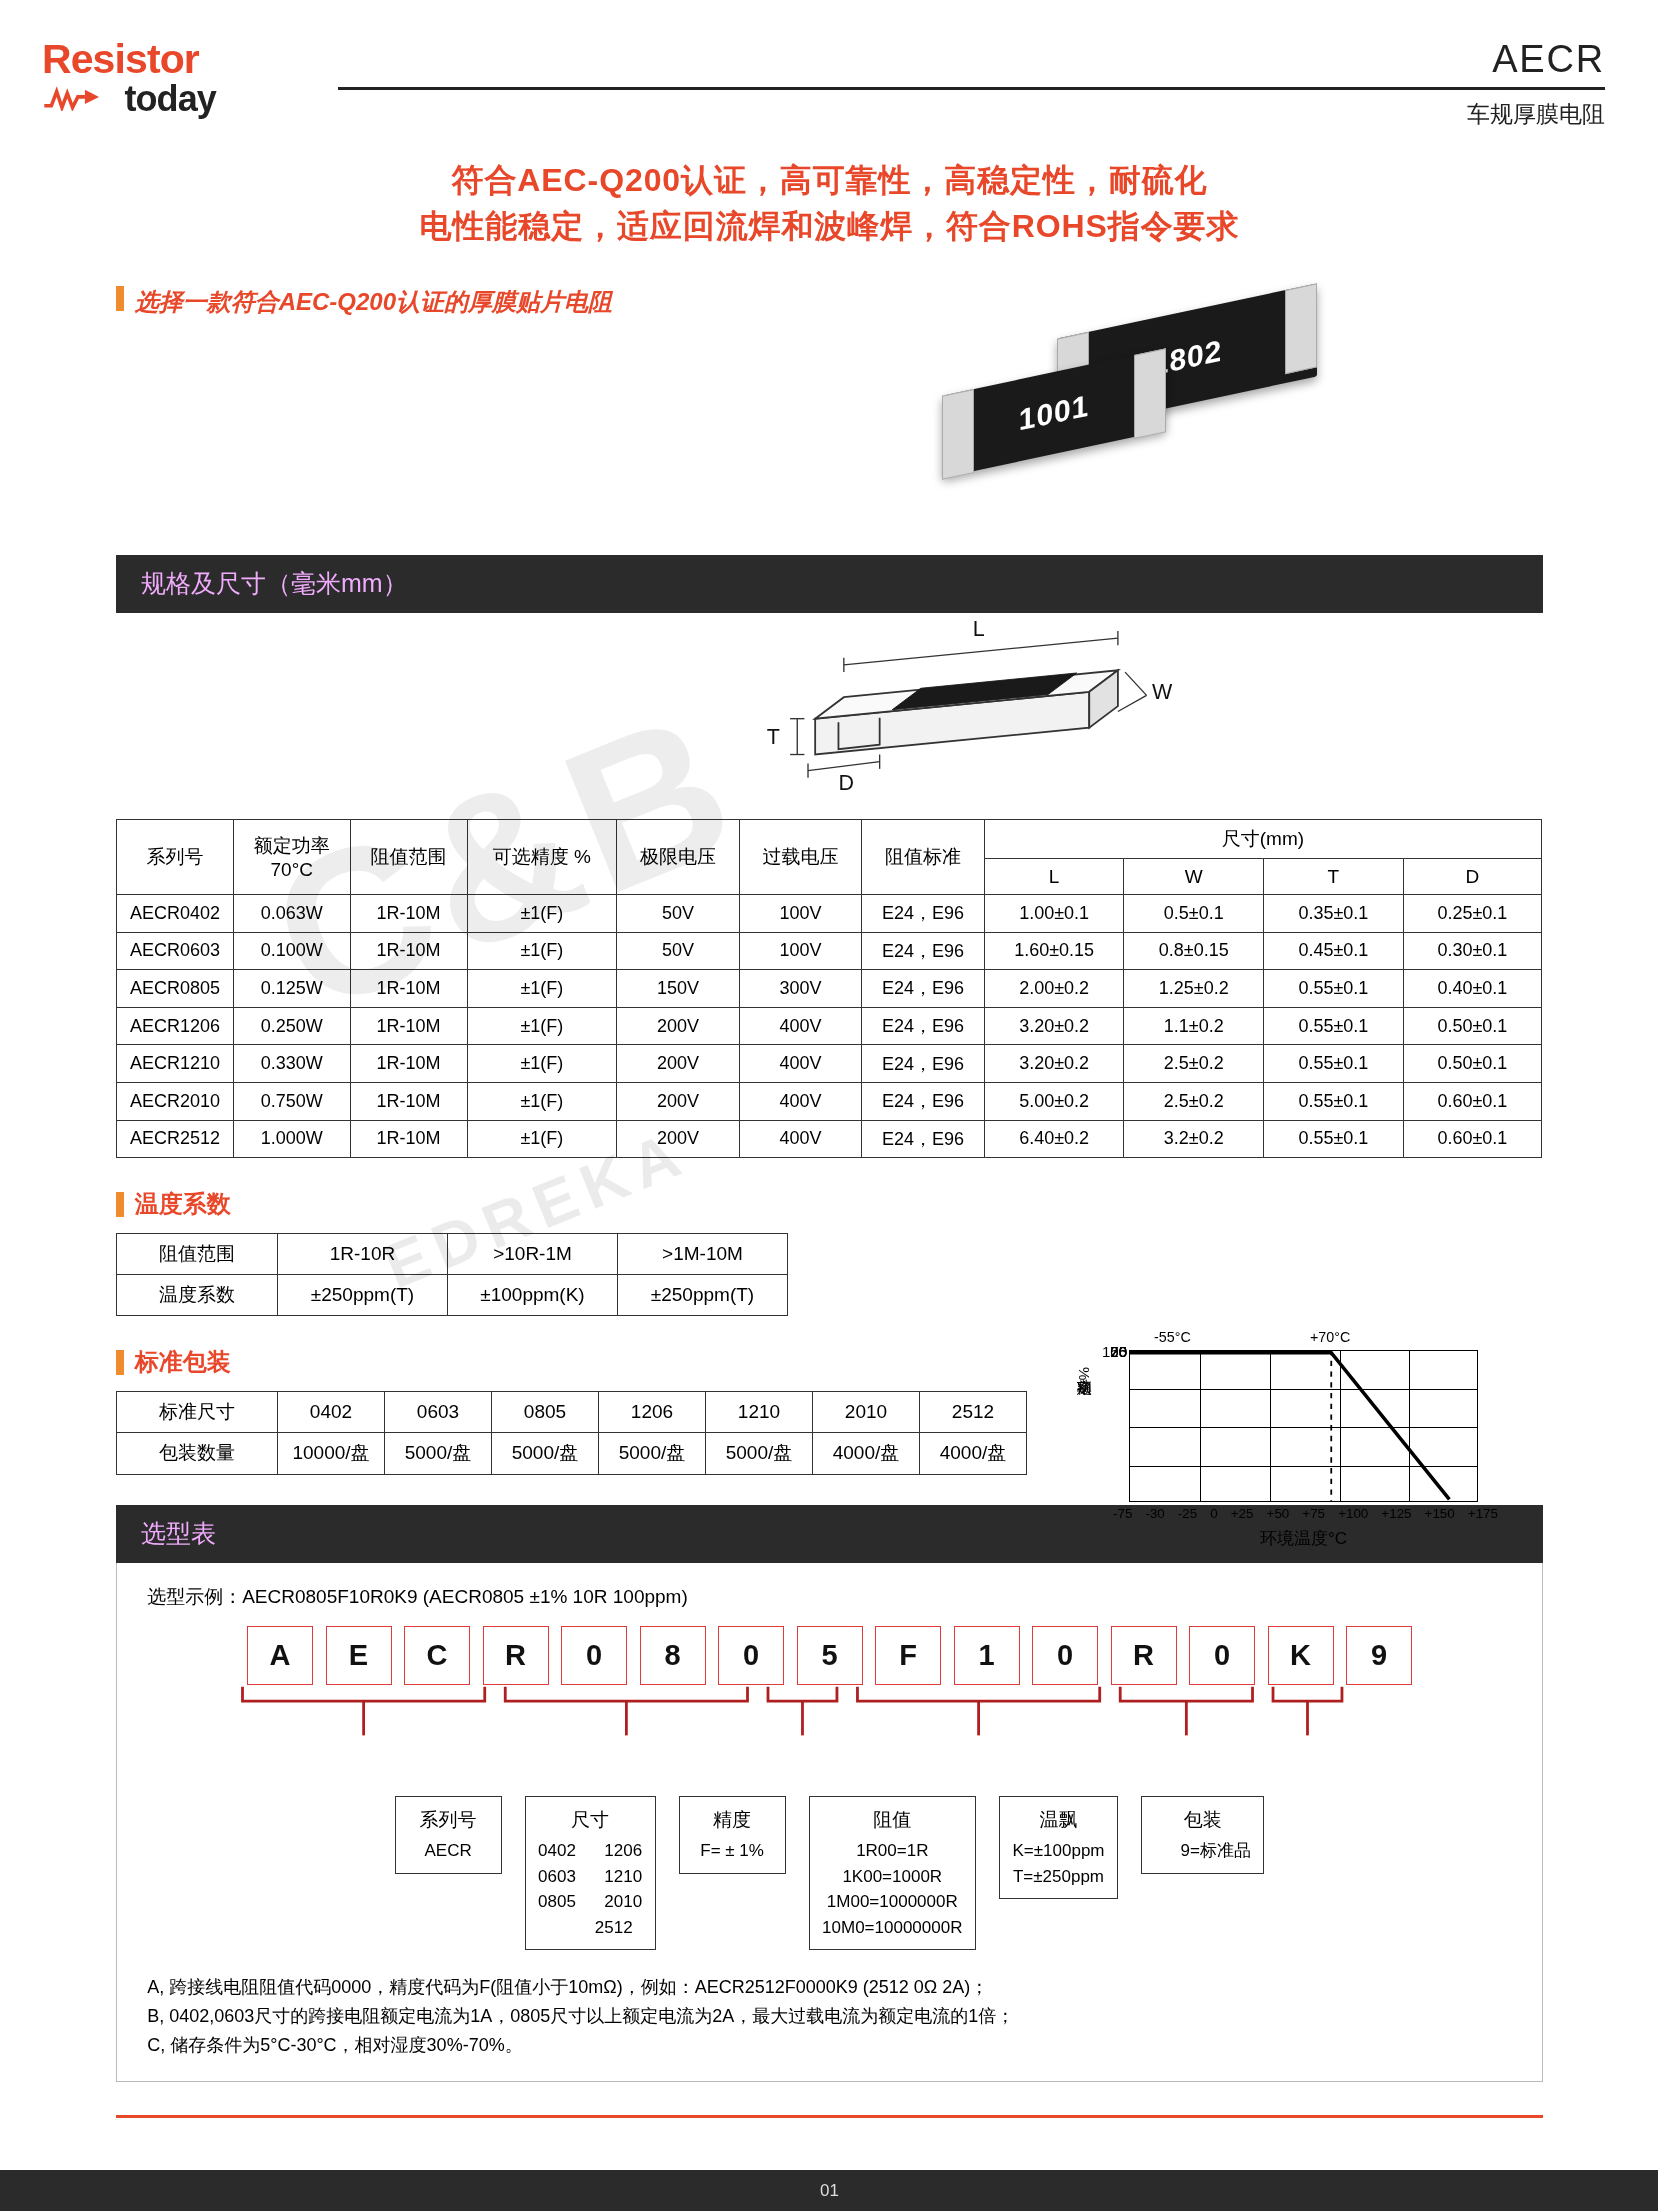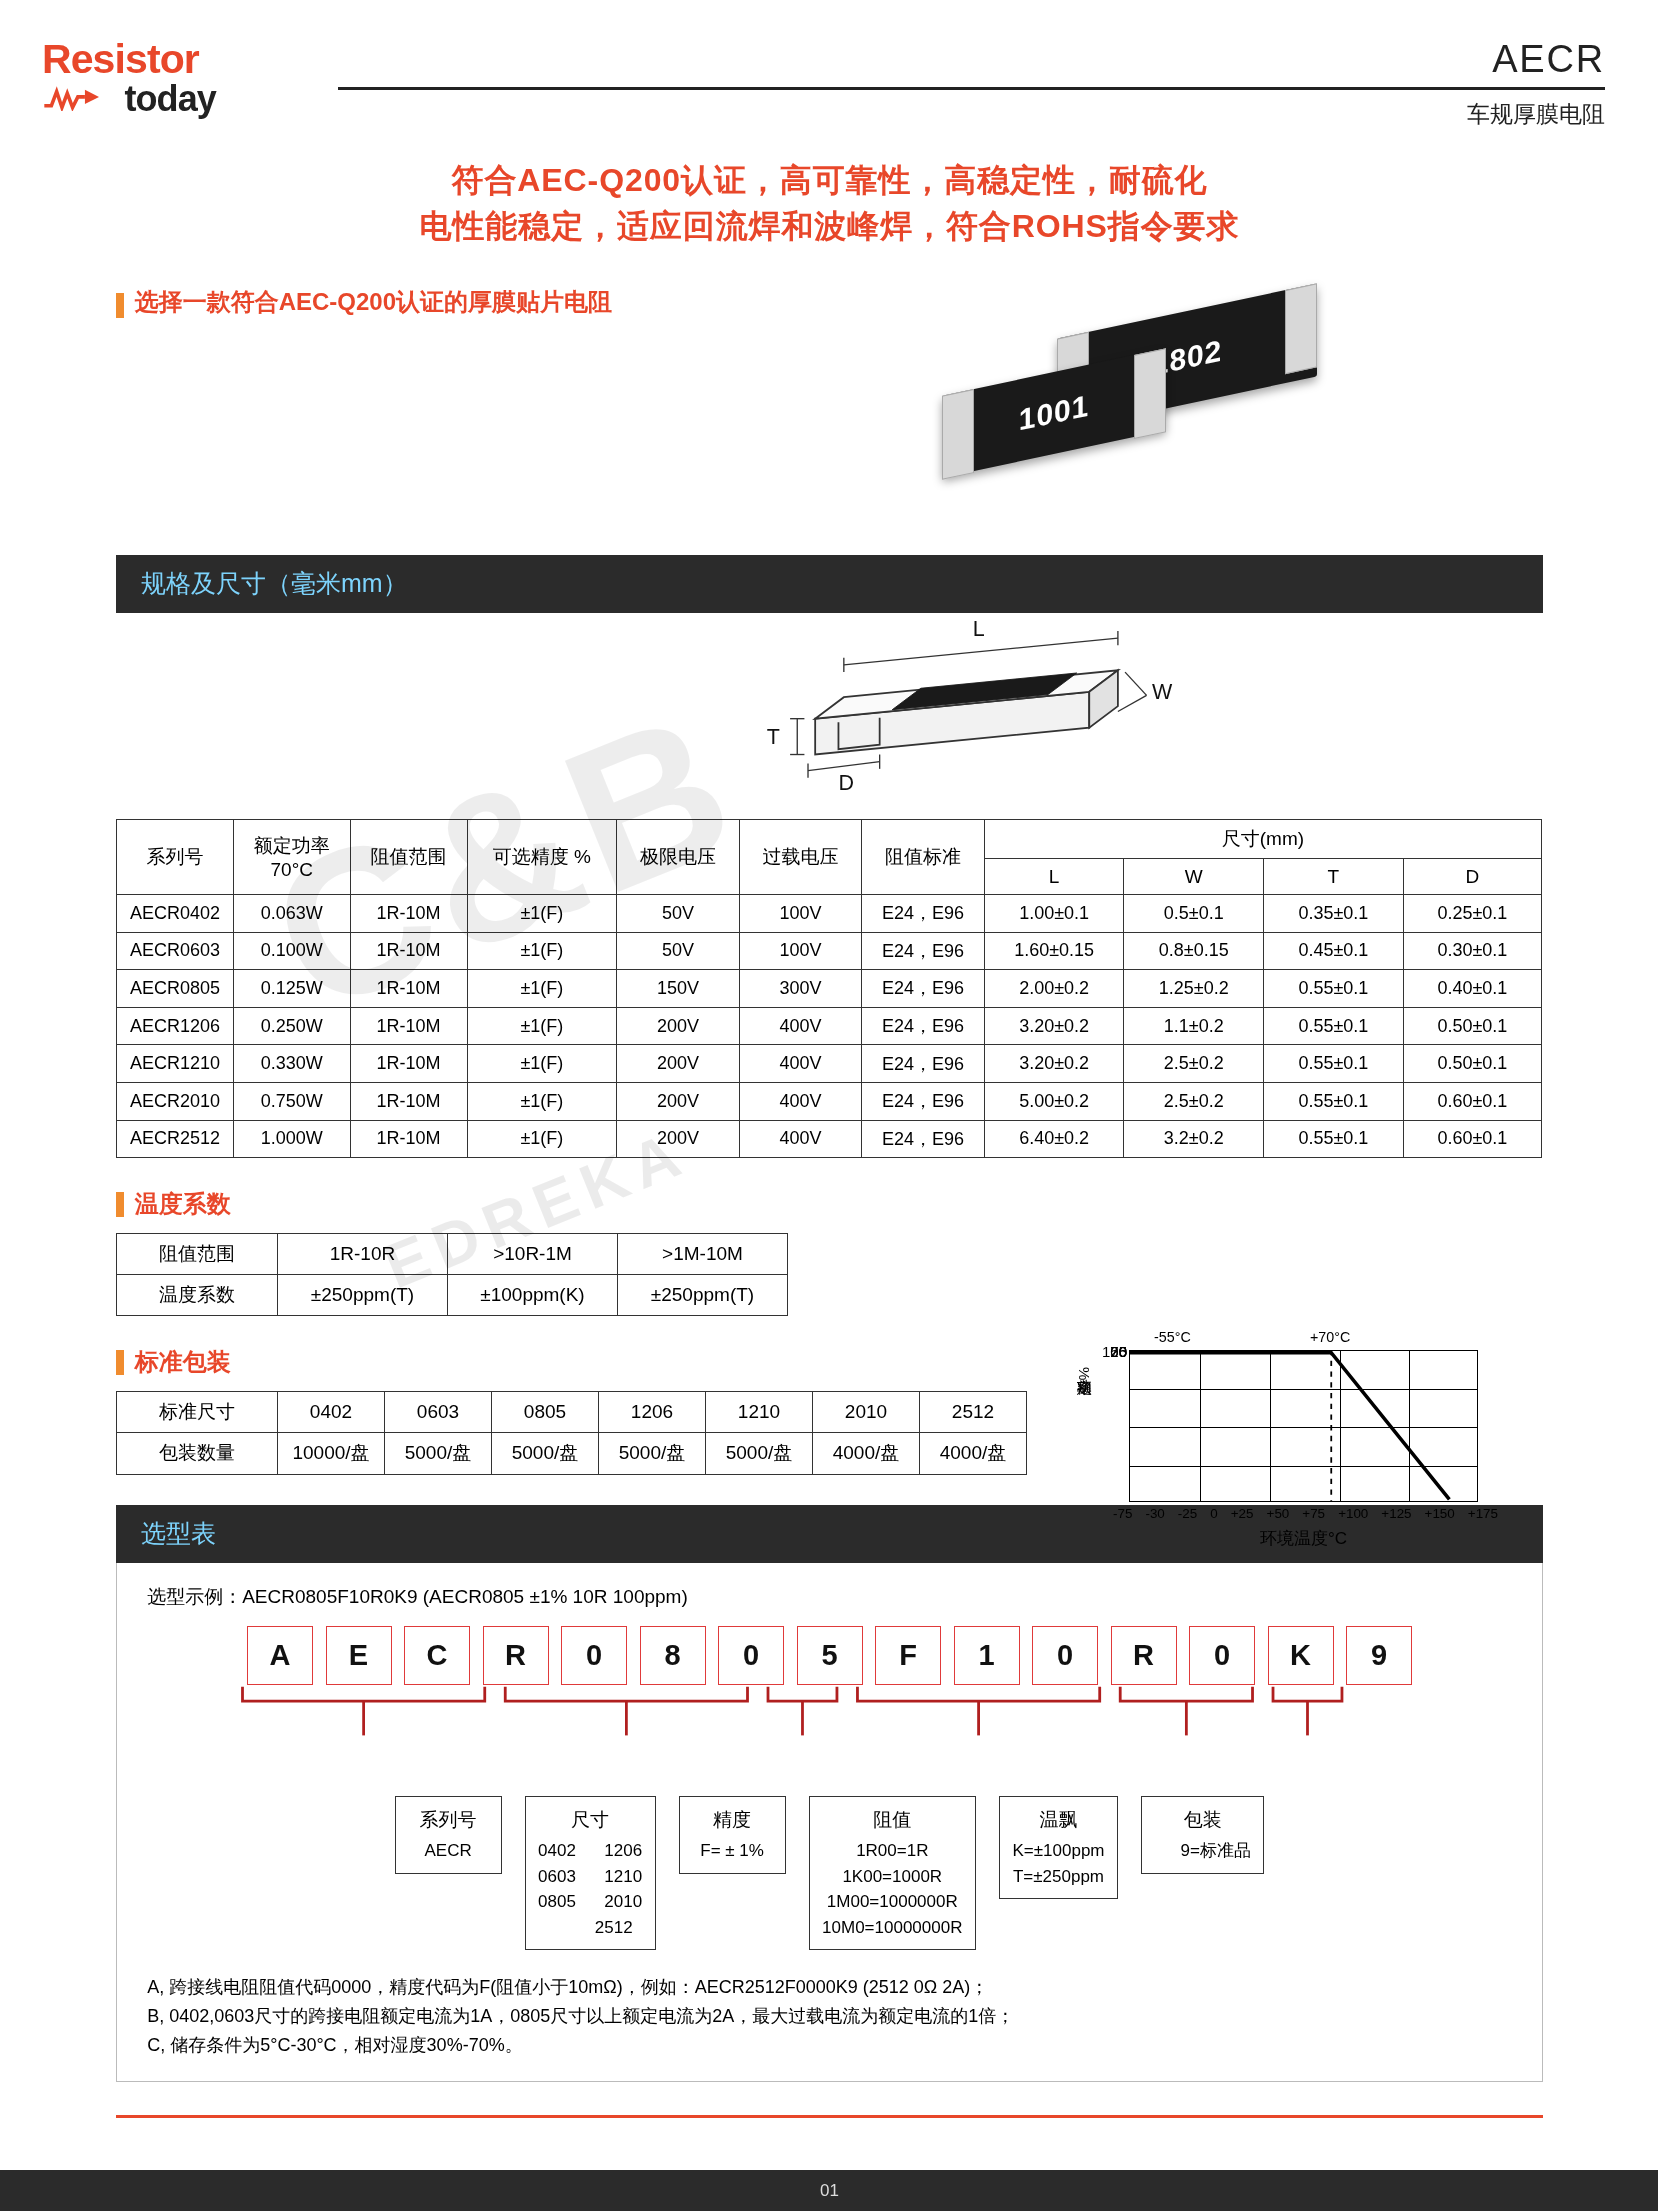--- a/index.html
+++ b/index.html
@@ -25,41 +25,41 @@
   .header-rule { height:3.6px; background:#222; margin:9px 0 9px 0; }
   .header-sub { text-align:right; font-size:23px; color:#222; }
 
   
   .banner { text-align:center; margin-top:23px; }
   .banner div { font-size:32px; font-weight:bold; color:#e8472a; line-height:1.45; letter-spacing:0.9px; }
 
   
   .intro { display:flex; margin:36px 116px 0 116px; }
   .intro-left { width:56%; }
-  .sec-head { display:flex; align-items:flex-end; margin-bottom:14.3px; }
+  .sec-head { display:flex; align-items:flex-start; margin-bottom:14.3px;font-style:italic; }
   .sec-bar { width:8px; height:25px; background:#f08c2e; margin-right:10.7px; }
   .sec-title { font-size:24px; font-weight:bold; color:#e8472a; }
   .intro-p { font-size:21.5px; line-height:1.72; color:#111; text-align:justify; }
   .intro-right { flex:1; position:relative; }
 
   
   .chips { position:relative; width:100%; height:233px; margin-top:9px; }
   .chip { position:absolute; transform:skewY(-12deg) skewX(0deg); }
   .chip-body { position:relative; width:224px; height:82px; background:#1a1a1a; border-radius:2.7px;
                box-shadow:0 4.5px 9px rgba(0,0,0,.35); display:flex; align-items:center; justify-content:center; }
   .chip-body:before, .chip-body:after { content:""; position:absolute; top:0; width:30px; height:82px; background:#d8d8d8; border:0.9px solid #aaa; }
   .chip-body:before { left:0; }
   .chip-body:after { right:0; }
   .chip-code { position:relative; color:#fff; font-size:30px; font-weight:bold; letter-spacing:0.9px; font-family:"Liberation Sans",sans-serif; z-index:2; }
   .chip-1 { left:142px; top:16px; }
   .chip-1 .chip-body { width:260px; height:93px; }
   .chip-2 { left:27px; top:77px; }
 
   
-  .blackbar { background:#2b2b2b; color:#7dd3fc; font-size:25px; padding:12.5px 25px; margin:27px 116px 0 116px; }
+  .blackbar { background:#2b2b2b; color:#f0abfc; font-size:25px; padding:12.5px 25px; margin:27px 116px 0 116px; }
 
   
   .diagram-area { margin:0 116px; border:0; position:relative; height:206px; }
 
   
   table { border-collapse:collapse; }
   .main-table { margin:0 116px; width:calc(100% - 233px); table-layout:fixed; }
   .main-table th, .main-table td { border:0.9px solid #333; text-align:center; font-size:18px; padding:6.3px 1.8px; }
   .main-table th { font-weight:normal; font-size:19px; }
   .main-table td { font-size:18px; }

